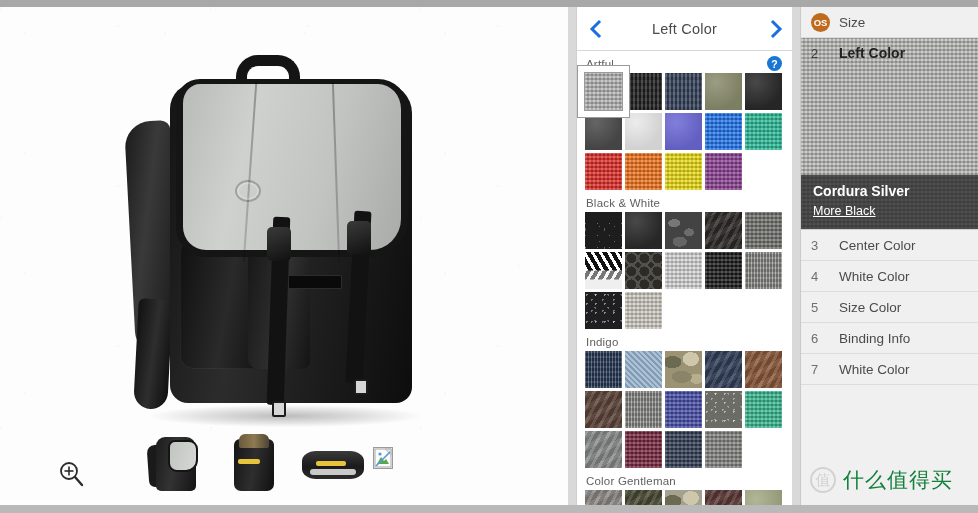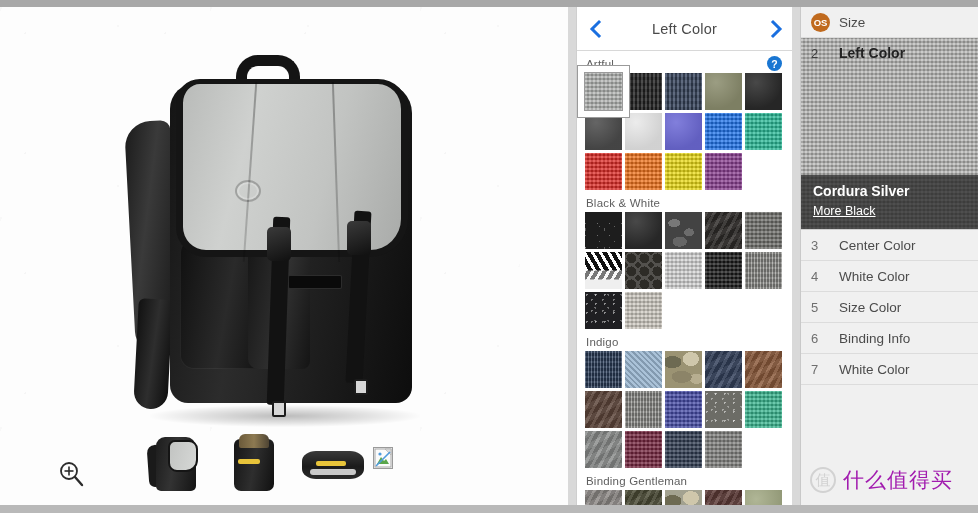--- a/index.html
+++ b/index.html
@@ -363,21 +363,21 @@
     display: flex; align-items: center; gap: 7px;
     pointer-events: none;
   }
   .wm-circle {
     width: 26px; height: 26px; border-radius: 50%;
     border: 2px solid #d2d2d2; color: #d2d2d2;
     font-size: 15px; display: flex; align-items: center; justify-content: center;
     font-family: "DejaVu Sans", sans-serif;
   }
   .wm-text {
-    color: #a21caf; font-size: 21px; letter-spacing: 1px;
+    color: #15803d; font-size: 21px; letter-spacing: 1px;
     font-family: "DejaVu Sans", sans-serif;
   }
   .help-icon {
     position: absolute; right: 10px; top: 5px;
     width: 15px; height: 15px; border-radius: 50%;
     background: #1976d2; color: #fff;
     font-size: 10.5px; font-weight: bold;
     display: flex; align-items: center; justify-content: center;
     cursor: pointer;
   }
@@ -514,21 +514,21 @@
             <div class="swatch tex-weave" title="Cobalt Weave" style="background-color: rgb(69, 75, 168);"></div>
             <div class="swatch tex-speck" title="Ash Grey" style="background-color: rgb(108, 108, 102);"></div>
             <div class="swatch tex-weave" title="Seafoam" style="background-color: rgb(56, 183, 144);"></div>
             <div class="swatch tex-crinkle" title="Slate Crinkle" style="background-color: rgb(139, 141, 140);"></div>
             <div class="swatch tex-weave" title="Wine" style="background-color: rgb(118, 37, 63);"></div>
             <div class="swatch tex-weave" title="Deep Navy" style="background-color: rgb(47, 59, 81);"></div>
             <div class="swatch tex-weave" title="Storm Grey" style="background-color: rgb(130, 130, 128);"></div>
           </div>
         </div>
         <div class="group">
-          <div class="group-label">Binding Gentleman</div>
+          <div class="group-label">Color Gentleman</div>
           <div class="swatch-grid">
             <div class="swatch tex-crinkle" title="Taupe Crinkle" style="background-color: rgb(141, 137, 134);"></div>
             <div class="swatch tex-crinkle" title="Olive Crinkle" style="background-color: rgb(74, 74, 53);"></div>
             <div class="swatch tex-camo" title="Digital Camo" style="background-color: rgb(163, 162, 144);"></div>
             <div class="swatch tex-crinkle" title="Maroon Crinkle" style="background-color: rgb(92, 58, 54);"></div>
             <div class="swatch tex-smooth" title="Sage" style="background-color: rgb(163, 170, 133);"></div>
           </div>
         </div>
       </div>
   </div>

